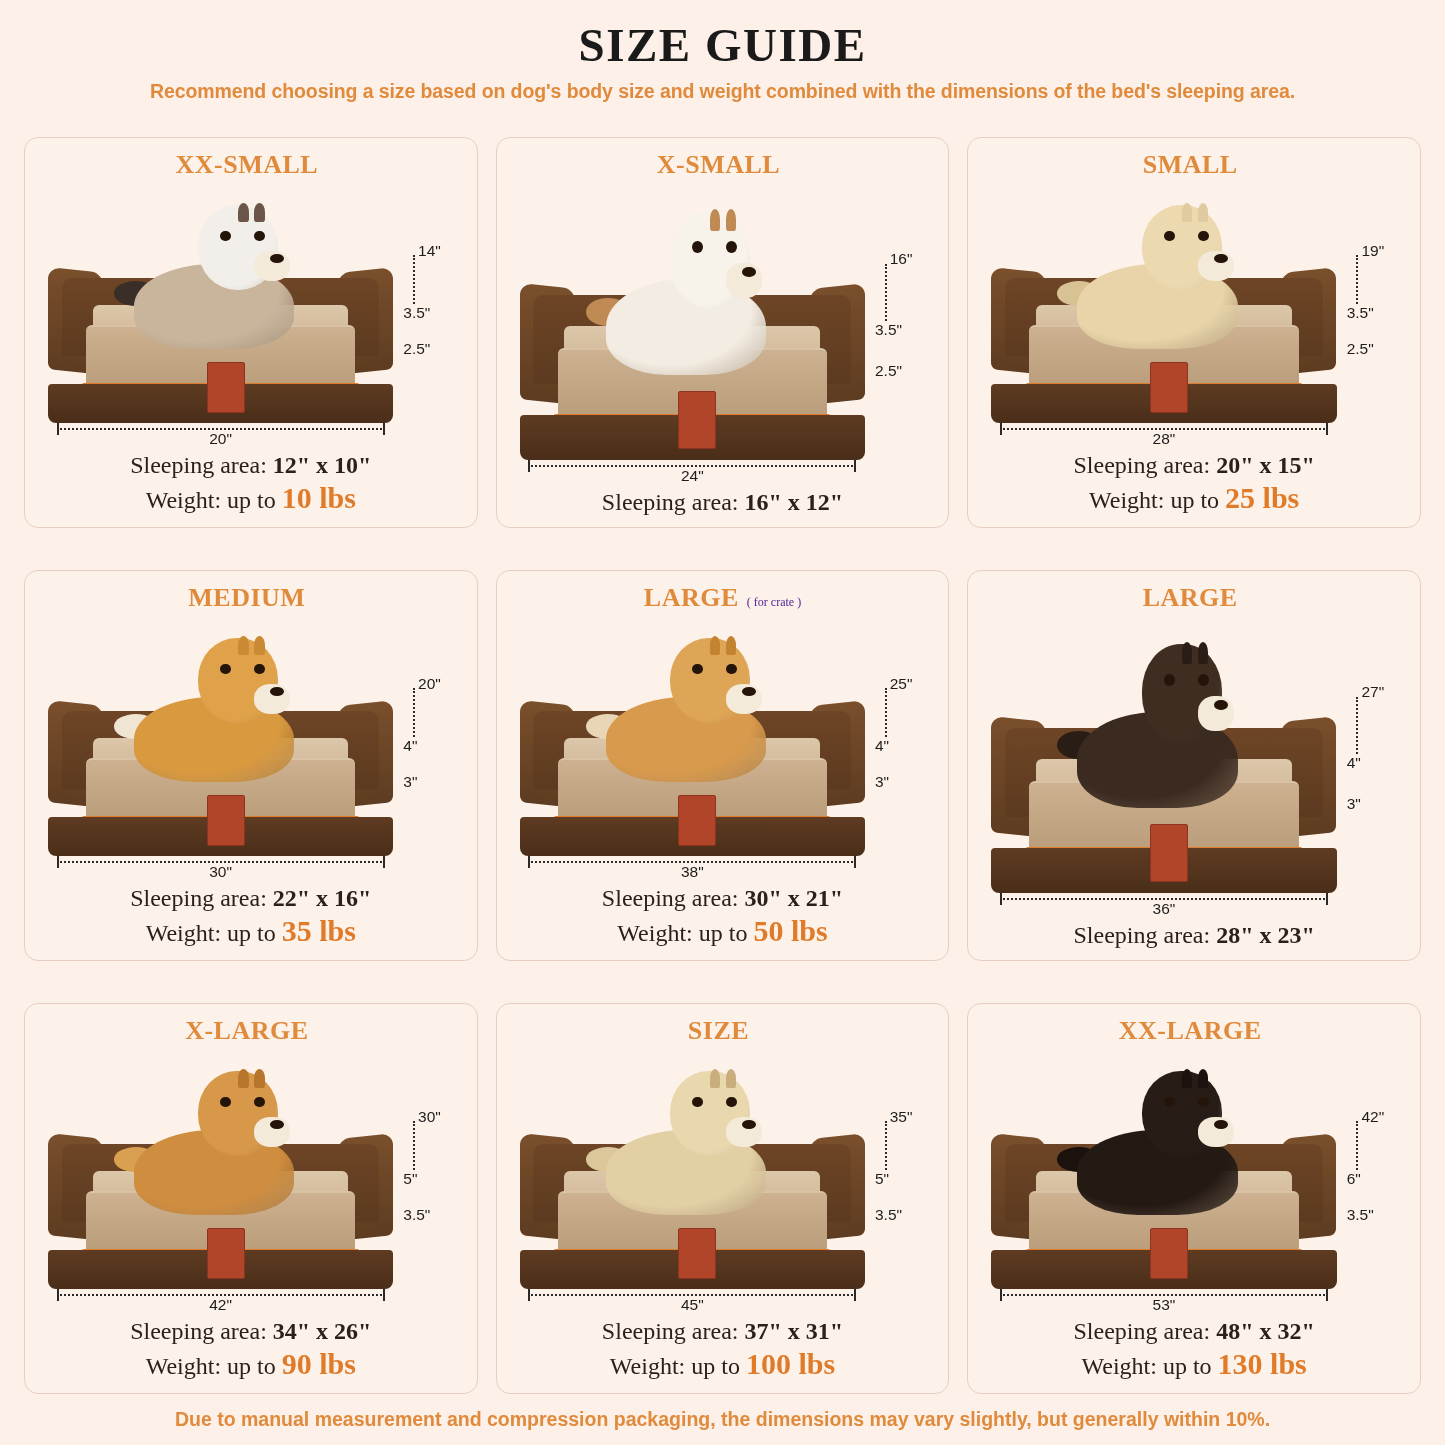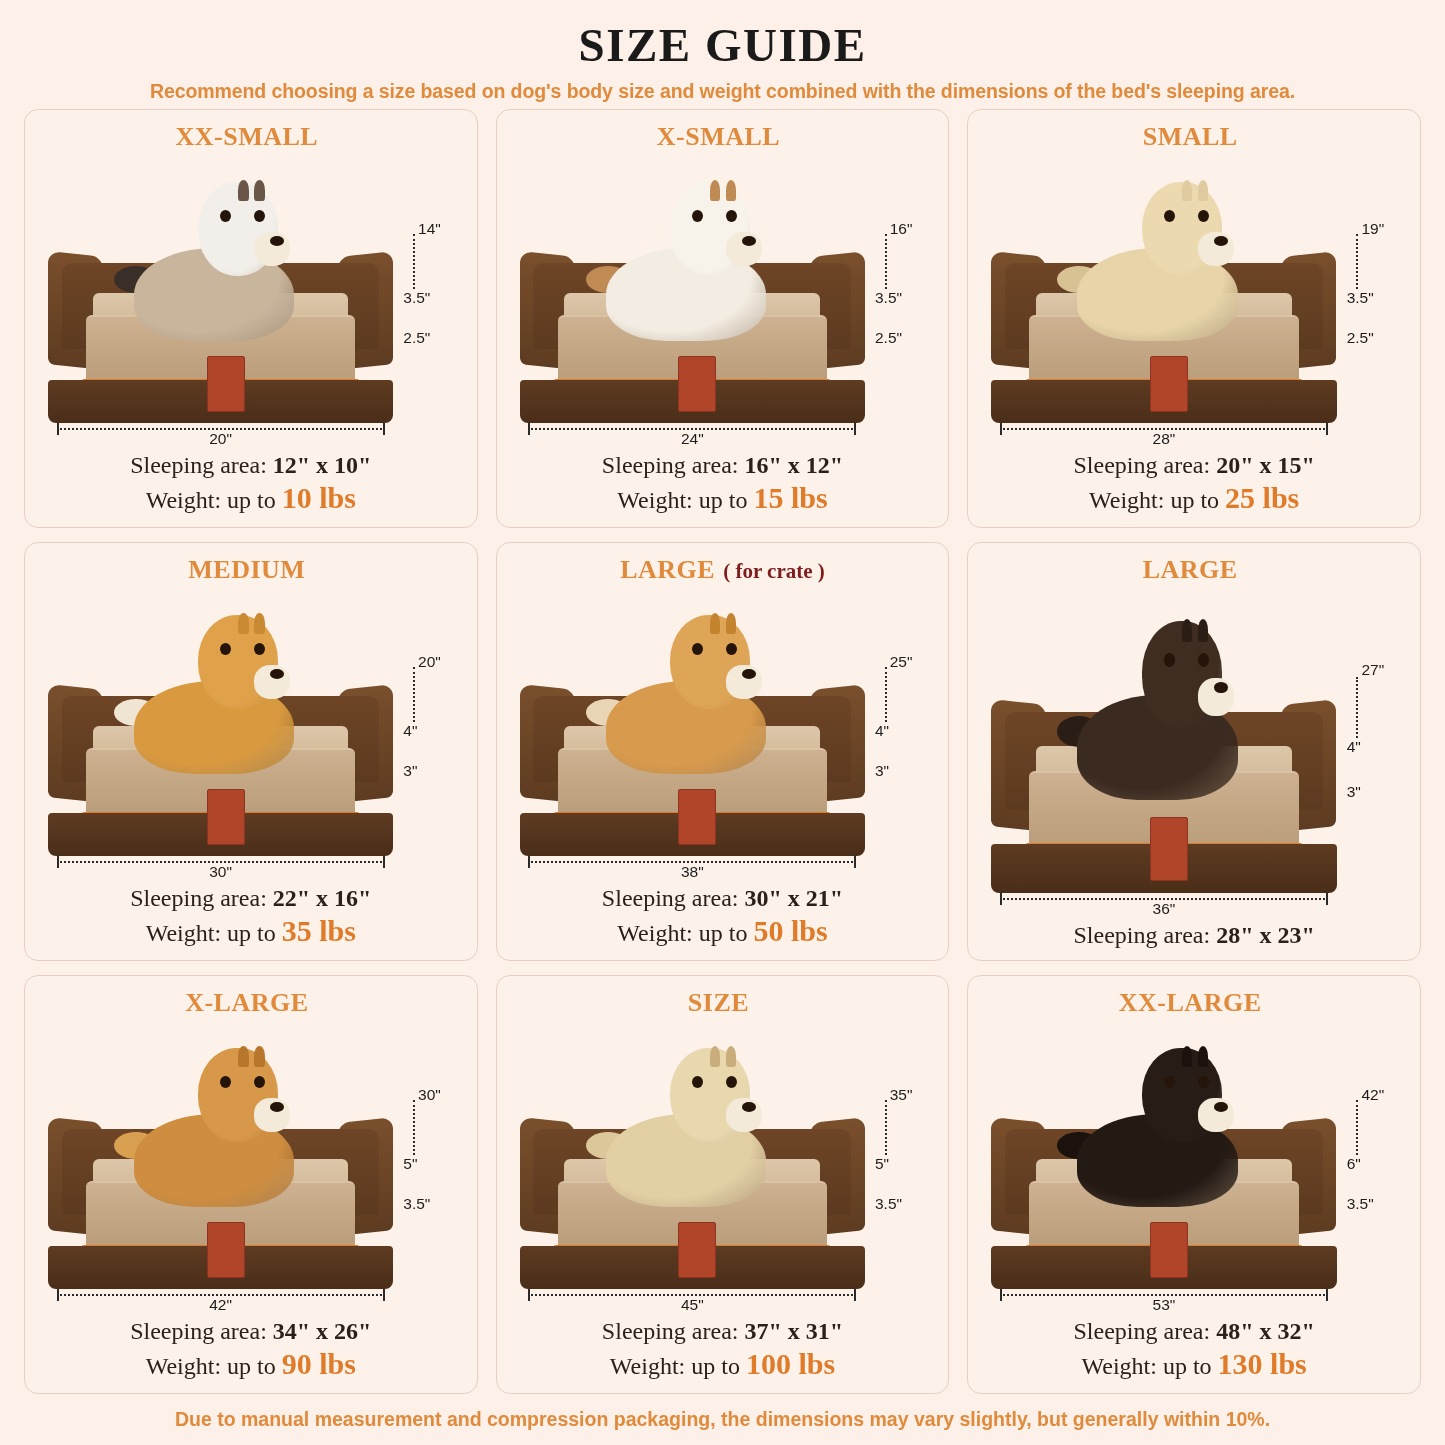--- a/index.html
+++ b/index.html
@@ -43,37 +43,38 @@
   .card {
     border: 1.5px solid #e6cfc2;
     border-radius: 14px;
     background: #fdf2ea;
     display: flex;
     flex-direction: column;
     align-items: center;
     padding: 8px 10px 10px 10px;
     position: relative;
     overflow: hidden;
+    margin-top: 28px;
   }
   .card-title {
     font-family: "Liberation Serif", serif;
     font-size: 26px;
     font-weight: bold;
     color: #e08a3c;
     letter-spacing: 0.5px;
     margin-top: 4px;
     margin-bottom: 2px;
     display: flex;
     align-items: baseline;
     gap: 8px;
   }
   .card-title .note {
-    font-size: 21px;
-    font-weight: bold;
-    color: #7f1d1d;
+    font-size: 12px;
+    font-weight: normal;
+    color: #4c1d95;
     letter-spacing: 0;
   }
   .illus {
     position: relative;
     width: 100%;
     flex: 1 1 auto;
     min-height: 0;
     margin-top: 2px;
   }
   .bedwrap {
@@ -400,24 +401,20 @@
         <div class="cap-r"></div>
         <div class="txt">24"</div>
       </div>
     </div>
 
     <div class="specs">
       <div class="spec-line">
         <span class="label">Sleeping area: </span>
         <span class="val">16" x 12"</span>
       </div>
-      <div class="spec-line">
-        <span class="label">Weight:  up to </span>
-        <span class="lbs">15 lbs</span>
-      </div>
     </div>
   </div>
 
   <div class="card">
     <div class="card-title">
       <span class="name">SMALL</span>
       <span class="note"></span>
     </div>
 
     <div class="illus">

